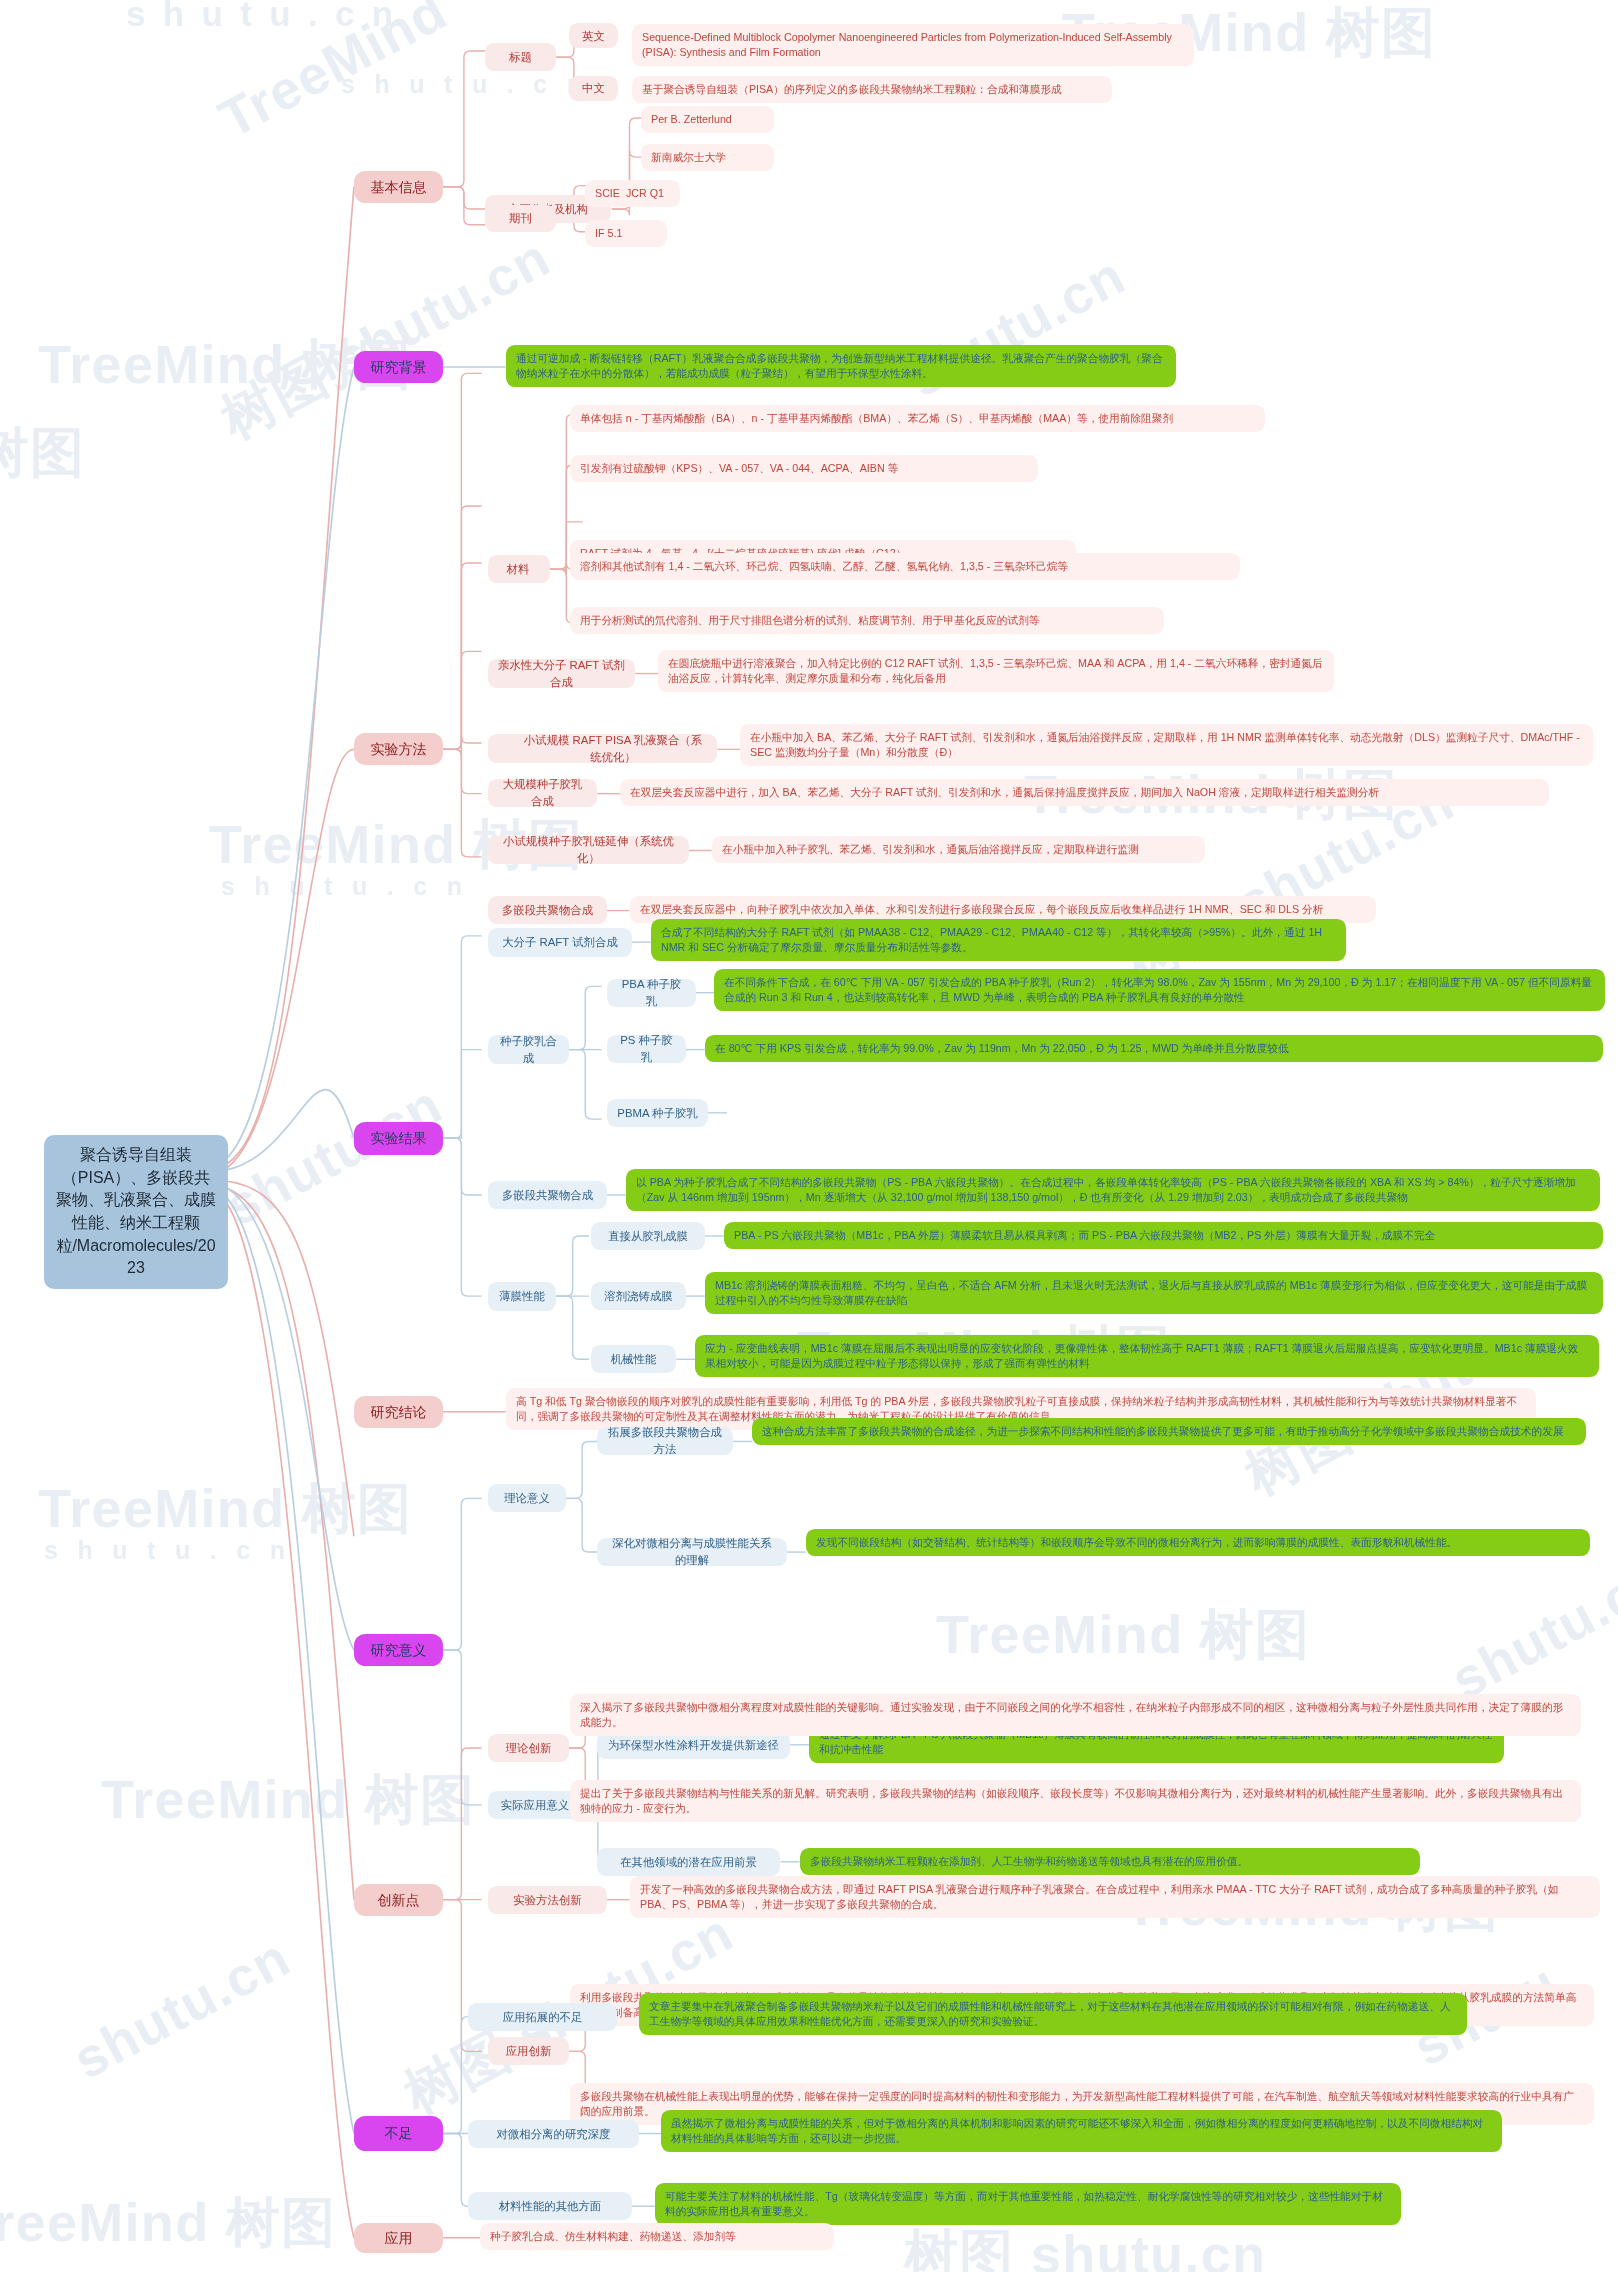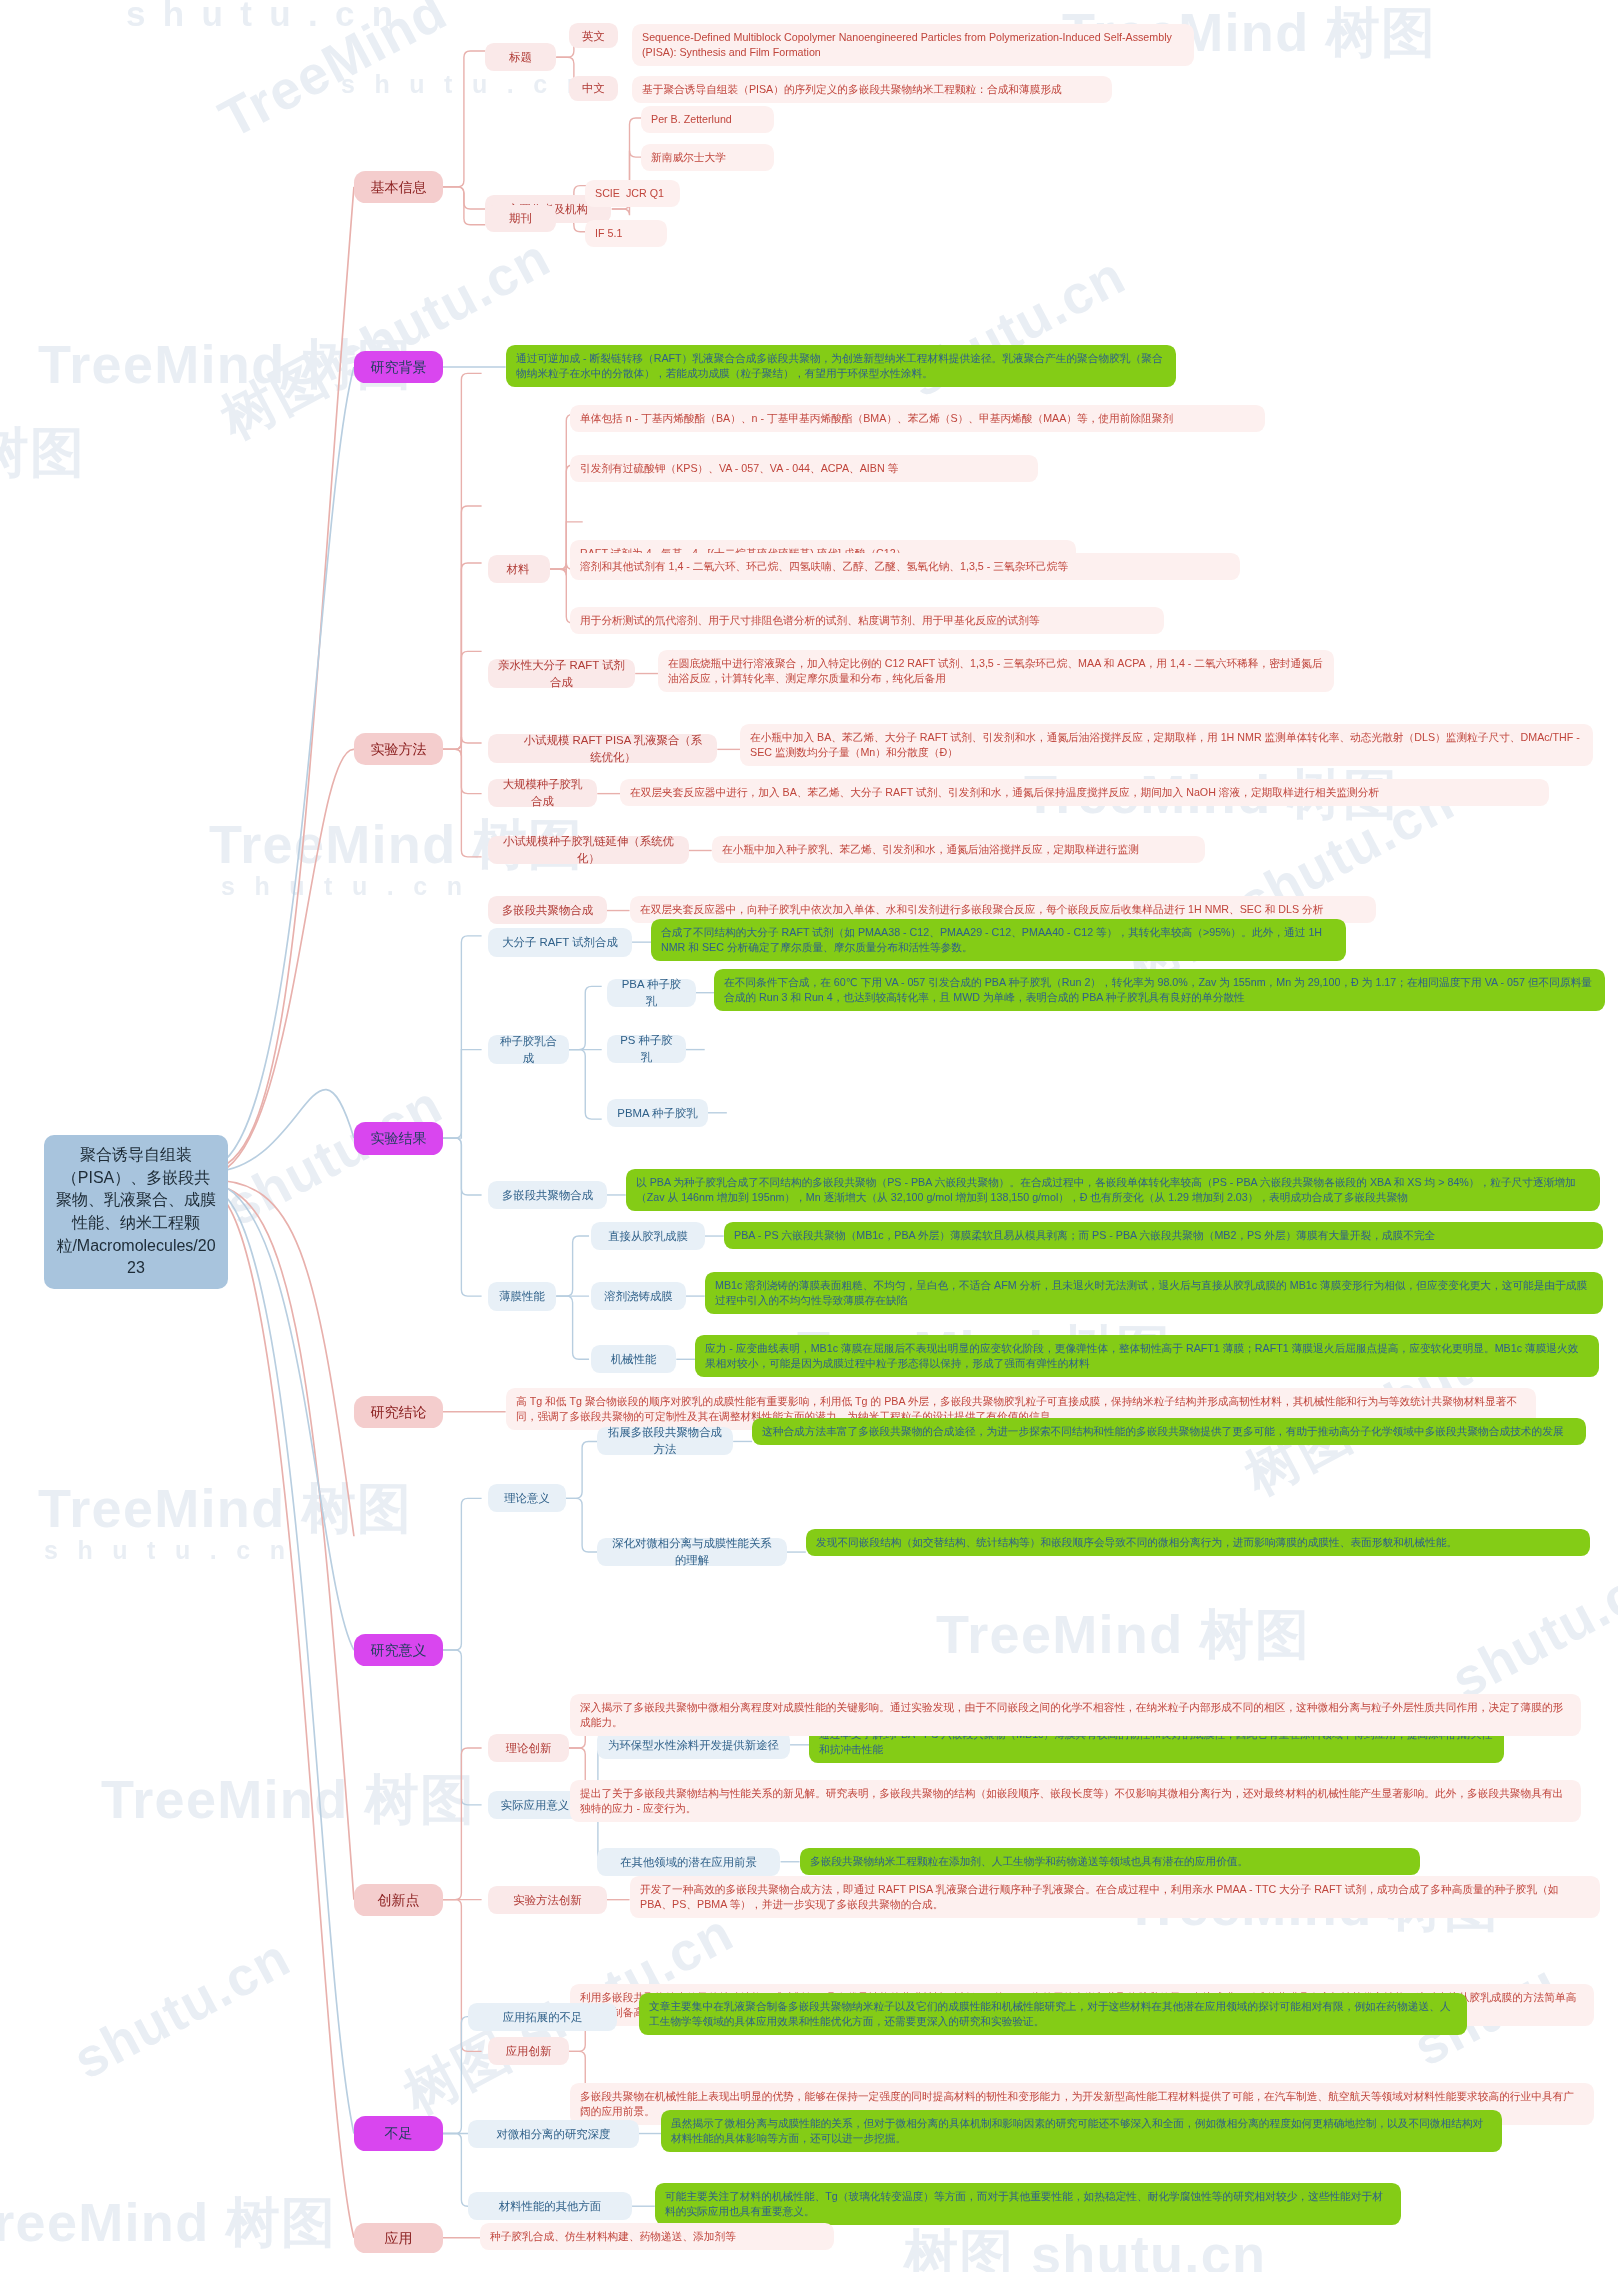--- a/index.html
+++ b/index.html
@@ -276,20 +276,21 @@
 
   <div class="node l2-b ctr" style="left:488px;top:928px;width:144px;height:29px;">大分子 RAFT 试剂合成</div>
   <div class="node l3-b" style="left:651px;top:919px;width:695px;">合成了不同结构的大分子 RAFT 试剂（如 PMAA38 - C12、PMAA29 - C12、PMAA40 - C12 等），其转化率较高（&gt;95%）。此外，通过 1H NMR 和 SEC 分析确定了摩尔质量、摩尔质量分布和活性等参数。</div>
 
   <div class="node l2-b ctr" style="left:488px;top:1035px;width:81px;height:29px;">种子胶乳合成</div>
 
   <div class="node l2-b ctr" style="left:607px;top:979px;width:89px;height:28px;">PBA 种子胶乳</div>
   <div class="node l3-b" style="left:714px;top:969px;width:891px;">在不同条件下合成，在 60℃ 下用 VA - 057 引发合成的 PBA 种子胶乳（Run 2），转化率为 98.0%，Zav 为 155nm，Mn 为 29,100，Ð 为 1.17；在相同温度下用 VA - 057 但不同原料量合成的 Run 3 和 Run 4，也达到较高转化率，且 MWD 为单峰，表明合成的 PBA 种子胶乳具有良好的单分散性</div>
 
   <div class="node l2-b ctr" style="left:607px;top:1035px;width:79px;height:28px;">PS 种子胶乳</div>
+  <div class="node l3-b" style="left:705px;top:1035px;width:898px;">在 80℃ 下用 KPS 引发合成，转化率为 99.0%，Zav 为 119nm，Mn 为 22,050，Ð 为 1.25，MWD 为单峰并且分散度较低</div>
 
   <div class="node l2-b ctr" style="left:607px;top:1099px;width:101px;height:28px;">PBMA 种子胶乳</div>
 
   <div class="node l2-b ctr" style="left:488px;top:1181px;width:119px;height:28px;">多嵌段共聚物合成</div>
   <div class="node l3-b" style="left:626px;top:1169px;width:974px;">以 PBA 为种子胶乳合成了不同结构的多嵌段共聚物（PS - PBA 六嵌段共聚物）。在合成过程中，各嵌段单体转化率较高（PS - PBA 六嵌段共聚物各嵌段的 XBA 和 XS 均 &gt; 84%），粒子尺寸逐渐增加（Zav 从 146nm 增加到 195nm），Mn 逐渐增大（从 32,100 g/mol 增加到 138,150 g/mol），Ð 也有所变化（从 1.29 增加到 2.03），表明成功合成了多嵌段共聚物</div>
 
   <div class="node l2-b ctr" style="left:488px;top:1282px;width:68px;height:29px;">薄膜性能</div>
 
   <div class="node l2-b ctr" style="left:591px;top:1222px;width:114px;height:28px;">直接从胶乳成膜</div>
   <div class="node l3-b" style="left:724px;top:1222px;width:879px;">PBA - PS 六嵌段共聚物（MB1c，PBA 外层）薄膜柔软且易从模具剥离；而 PS - PBA 六嵌段共聚物（MB2，PS 外层）薄膜有大量开裂，成膜不完全</div>

